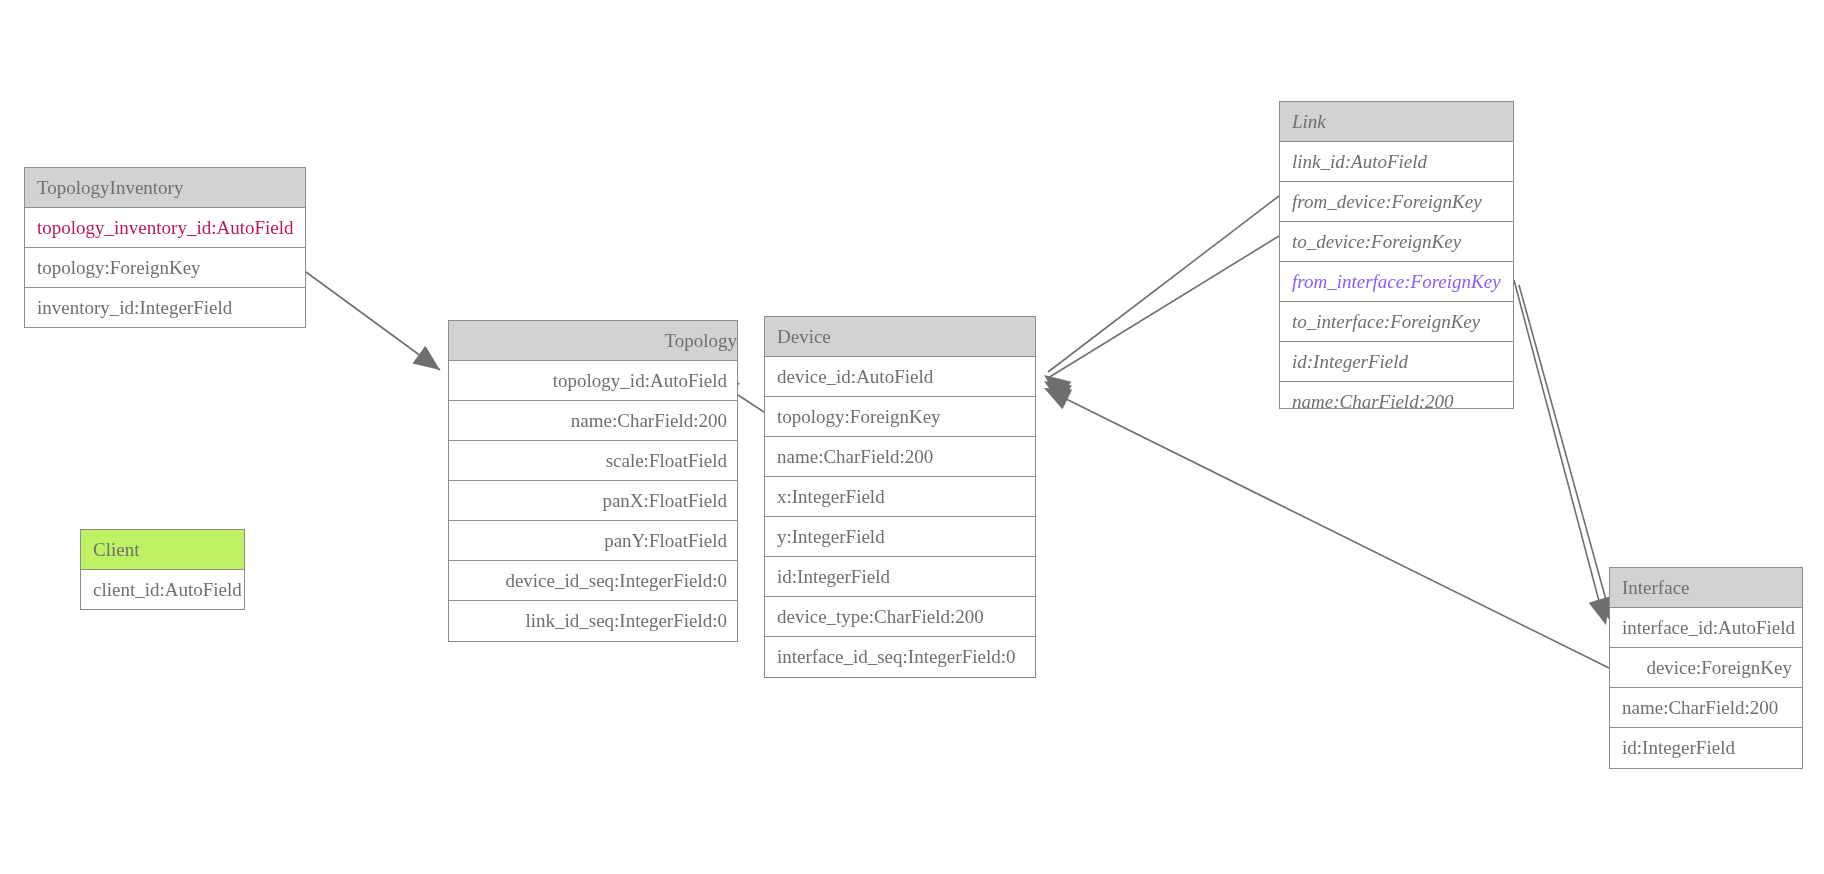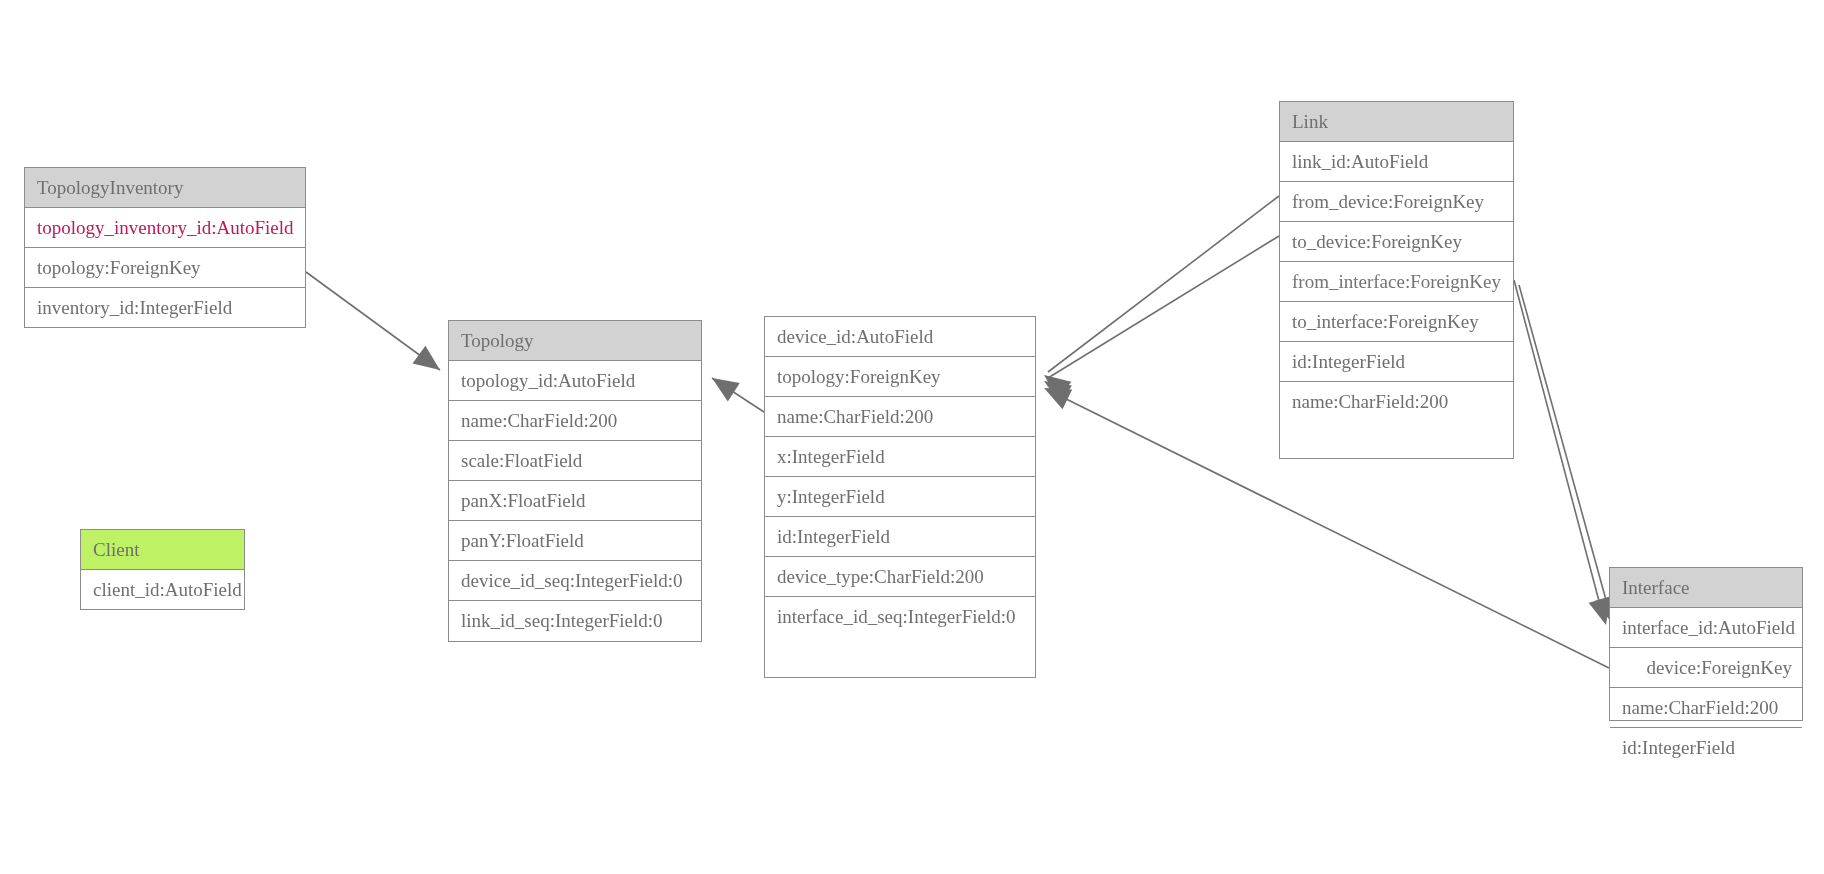--- a/index.html
+++ b/index.html
@@ -93,54 +93,55 @@
         <polygon points="0,0 -26,-11 -26,11" fill="#6f6f70" transform="translate(1612,623) rotate(74)"></polygon>
       </g>
     </svg>
 
 <div class="entity" style="left: 24px; top: 167px; width: 282px; height: 161px; border-color: rgb(140, 140, 140);">
       <div class="entity-title" style="background: rgb(210, 210, 210); color: rgb(111, 111, 112); border-bottom-color: rgb(140, 140, 140);">TopologyInventory</div>
       <div class="entity-attr" style="color: #be185d; border-bottom-color: rgb(140, 140, 140);">topology_inventory_id:AutoField</div>
       <div class="entity-attr" style="color: rgb(111, 111, 112); border-bottom-color: rgb(140, 140, 140);">topology:ForeignKey</div>
       <div class="entity-attr" style="color: rgb(111, 111, 112); border-bottom-color: rgb(140, 140, 140);">inventory_id:IntegerField</div>
     </div>
-    <div class="entity" style="left: 448px; top: 320px; width: 254px; height: 322px; border-color: rgb(140, 140, 140);">
+    <div class="entity" style="left: 448px; top: 320px; width: 290px; height: 322px; border-color: rgb(140, 140, 140); text-align: right;">
       <div class="entity-title" style="background: rgb(210, 210, 210); color: rgb(111, 111, 112); border-bottom-color: rgb(140, 140, 140);">Topology</div>
       <div class="entity-attr" style="color: rgb(111, 111, 112); border-bottom-color: rgb(140, 140, 140);">topology_id:AutoField</div>
       <div class="entity-attr" style="color: rgb(111, 111, 112); border-bottom-color: rgb(140, 140, 140);">name:CharField:200</div>
       <div class="entity-attr" style="color: rgb(111, 111, 112); border-bottom-color: rgb(140, 140, 140);">scale:FloatField</div>
       <div class="entity-attr" style="color: rgb(111, 111, 112); border-bottom-color: rgb(140, 140, 140);">panX:FloatField</div>
       <div class="entity-attr" style="color: rgb(111, 111, 112); border-bottom-color: rgb(140, 140, 140);">panY:FloatField</div>
       <div class="entity-attr" style="color: rgb(111, 111, 112); border-bottom-color: rgb(140, 140, 140);">device_id_seq:IntegerField:0</div>
       <div class="entity-attr" style="color: rgb(111, 111, 112); border-bottom-color: rgb(140, 140, 140);">link_id_seq:IntegerField:0</div>
     </div>
     <div class="entity" style="left: 80px; top: 529px; width: 165px; height: 81px; border-color: rgb(140, 140, 140);">
       <div class="entity-title" style="background: #bef264; color: rgb(111, 111, 112); border-bottom-color: rgb(140, 140, 140);">Client</div>
       <div class="entity-attr" style="color: rgb(111, 111, 112); border-bottom-color: rgb(140, 140, 140);">client_id:AutoField</div>
     </div>
     <div class="entity" style="left: 764px; top: 316px; width: 272px; height: 362px; border-color: rgb(140, 140, 140);">
+      <div class="entity-title" style="background: rgb(210, 210, 210); color: rgb(111, 111, 112); border-bottom-color: rgb(140, 140, 140);">Device</div>
       <div class="entity-attr" style="color: rgb(111, 111, 112); border-bottom-color: rgb(140, 140, 140);">device_id:AutoField</div>
       <div class="entity-attr" style="color: rgb(111, 111, 112); border-bottom-color: rgb(140, 140, 140);">topology:ForeignKey</div>
       <div class="entity-attr" style="color: rgb(111, 111, 112); border-bottom-color: rgb(140, 140, 140);">name:CharField:200</div>
       <div class="entity-attr" style="color: rgb(111, 111, 112); border-bottom-color: rgb(140, 140, 140);">x:IntegerField</div>
       <div class="entity-attr" style="color: rgb(111, 111, 112); border-bottom-color: rgb(140, 140, 140);">y:IntegerField</div>
       <div class="entity-attr" style="color: rgb(111, 111, 112); border-bottom-color: rgb(140, 140, 140);">id:IntegerField</div>
       <div class="entity-attr" style="color: rgb(111, 111, 112); border-bottom-color: rgb(140, 140, 140);">device_type:CharField:200</div>
       <div class="entity-attr" style="color: rgb(111, 111, 112); border-bottom-color: rgb(140, 140, 140);">interface_id_seq:IntegerField:0</div>
     </div>
-    <div class="entity" style="left: 1279px; top: 101px; width: 235px; height: 358px; border-color: rgb(140, 140, 140);">
+    <div class="entity" style="left: 1279px; top: 101px; width: 235px; height: 308px; border-color: rgb(140, 140, 140); font-style: italic;">
       <div class="entity-title" style="background: rgb(210, 210, 210); color: rgb(111, 111, 112); border-bottom-color: rgb(140, 140, 140);">Link</div>
       <div class="entity-attr" style="color: rgb(111, 111, 112); border-bottom-color: rgb(140, 140, 140);">link_id:AutoField</div>
       <div class="entity-attr" style="color: rgb(111, 111, 112); border-bottom-color: rgb(140, 140, 140);">from_device:ForeignKey</div>
       <div class="entity-attr" style="color: rgb(111, 111, 112); border-bottom-color: rgb(140, 140, 140);">to_device:ForeignKey</div>
-      <div class="entity-attr" style="color: #737373; border-bottom-color: rgb(140, 140, 140);">from_interface:ForeignKey</div>
+      <div class="entity-attr" style="color: #8b5cf6; border-bottom-color: rgb(140, 140, 140);">from_interface:ForeignKey</div>
       <div class="entity-attr" style="color: rgb(111, 111, 112); border-bottom-color: rgb(140, 140, 140);">to_interface:ForeignKey</div>
       <div class="entity-attr" style="color: rgb(111, 111, 112); border-bottom-color: rgb(140, 140, 140);">id:IntegerField</div>
       <div class="entity-attr" style="color: rgb(111, 111, 112); border-bottom-color: rgb(140, 140, 140);">name:CharField:200</div>
     </div>
-    <div class="entity" style="left: 1609px; top: 567px; width: 194px; height: 154px; border-color: rgb(140, 140, 140);">
+    <div class="entity" style="left: 1609px; top: 567px; width: 194px; height: 202px; border-color: rgb(140, 140, 140);">
       <div class="entity-title" style="background: rgb(210, 210, 210); color: rgb(111, 111, 112); border-bottom-color: rgb(140, 140, 140);">Interface</div>
       <div class="entity-attr" style="color: rgb(111, 111, 112); border-bottom-color: rgb(140, 140, 140);">interface_id:AutoField</div>
       <div class="entity-attr" style="color: rgb(111, 111, 112); border-bottom-color: rgb(140, 140, 140); text-align: right;">device:ForeignKey</div>
       <div class="entity-attr" style="color: rgb(111, 111, 112); border-bottom-color: rgb(140, 140, 140);">name:CharField:200</div>
       <div class="entity-attr" style="color: rgb(111, 111, 112); border-bottom-color: rgb(140, 140, 140);">id:IntegerField</div>
     </div>
   </div>
 
 </body></html>

